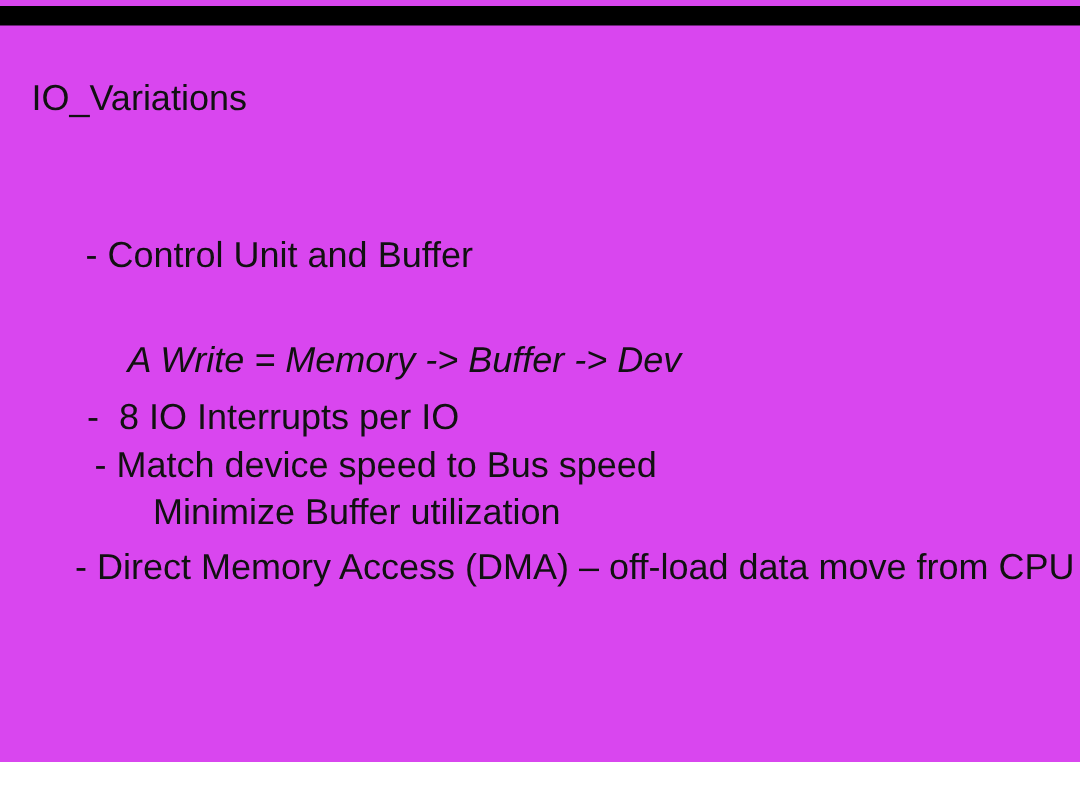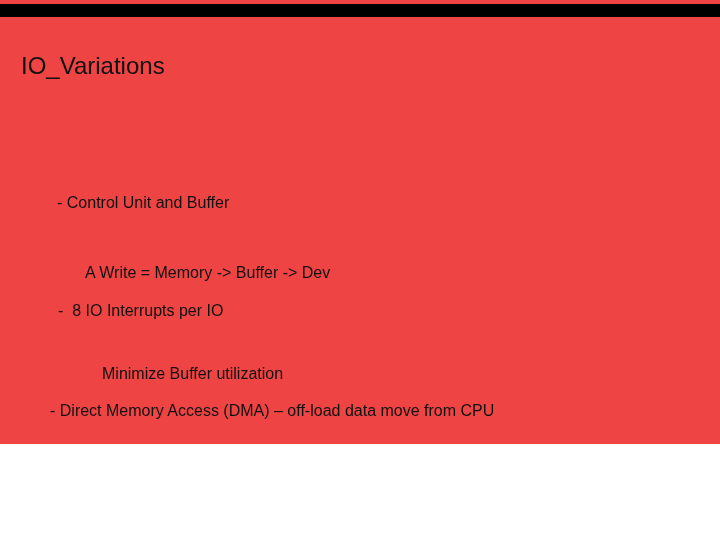--- a/index.html
+++ b/index.html
@@ -3,22 +3,22 @@
 <meta charset="utf-8">
 <style>
   html, body {
     margin: 0;
     padding: 0;
     background: #ffffff;
   }
   .canvas {
     position: relative;
     width: 720px;
-    height: 444px;
-    background: #ef4444;
+    height: 508px;
+    background: #d946ef;
     overflow: hidden;
     font-family: "Liberation Sans", "DejaVu Sans", sans-serif;
     color: #111111;
   }
   .top-bar {
     position: absolute;
     top: 4px;
     left: 0;
     width: 720px;
     height: 13px;
@@ -30,29 +30,28 @@
     left: 21px;
     margin: 0;
     font-size: 24px;
     font-weight: 400;
     line-height: 28px;
     color: #111111;
     white-space: pre;
   }
   .line {
     position: absolute;
-    font-size: 16px;
+    font-size: 24px;
     line-height: 23px;
     color: #111111;
     white-space: pre;
-    margin-top: 32px;
   }
   .l0 { top: 159px; left: 57px; }
   .l1 { top: 196px; left: 85px; }
-  .l2 { top: 229px; left: 85px; }
+  .l2 { top: 229px; left: 85px; font-style: italic; }
   .l3 { top: 267px; left: 58px; }
   .l4 { top: 299px; left: 63px; }
   .l5 { top: 330px; left: 102px; }
   .l6 { top: 367px; left: 50px; }
   .page-num {
     position: absolute;
     top: 510px;
     left: 17px;
     font-size: 20px;
     line-height: 23px;
@@ -67,19 +66,20 @@
 
   <h1 class="title">IO_Variations</h1>
 
   <div class="line l0">- Control Unit and Buffer</div>
 
 
   <div class="line l2">A Write = Memory -&gt; Buffer -&gt; Dev</div>
 
   <div class="line l3">-  8 IO Interrupts per IO</div>
 
+  <div class="line l4">- Match device speed to Bus speed</div>
 
   <div class="line l6">- Direct Memory Access (DMA) – off-load data move from CPU</div>
 
   <div class="line l5">Minimize Buffer utilization</div>
 
   <div class="page-num">2</div>
 </div>
 
 </body></html>

